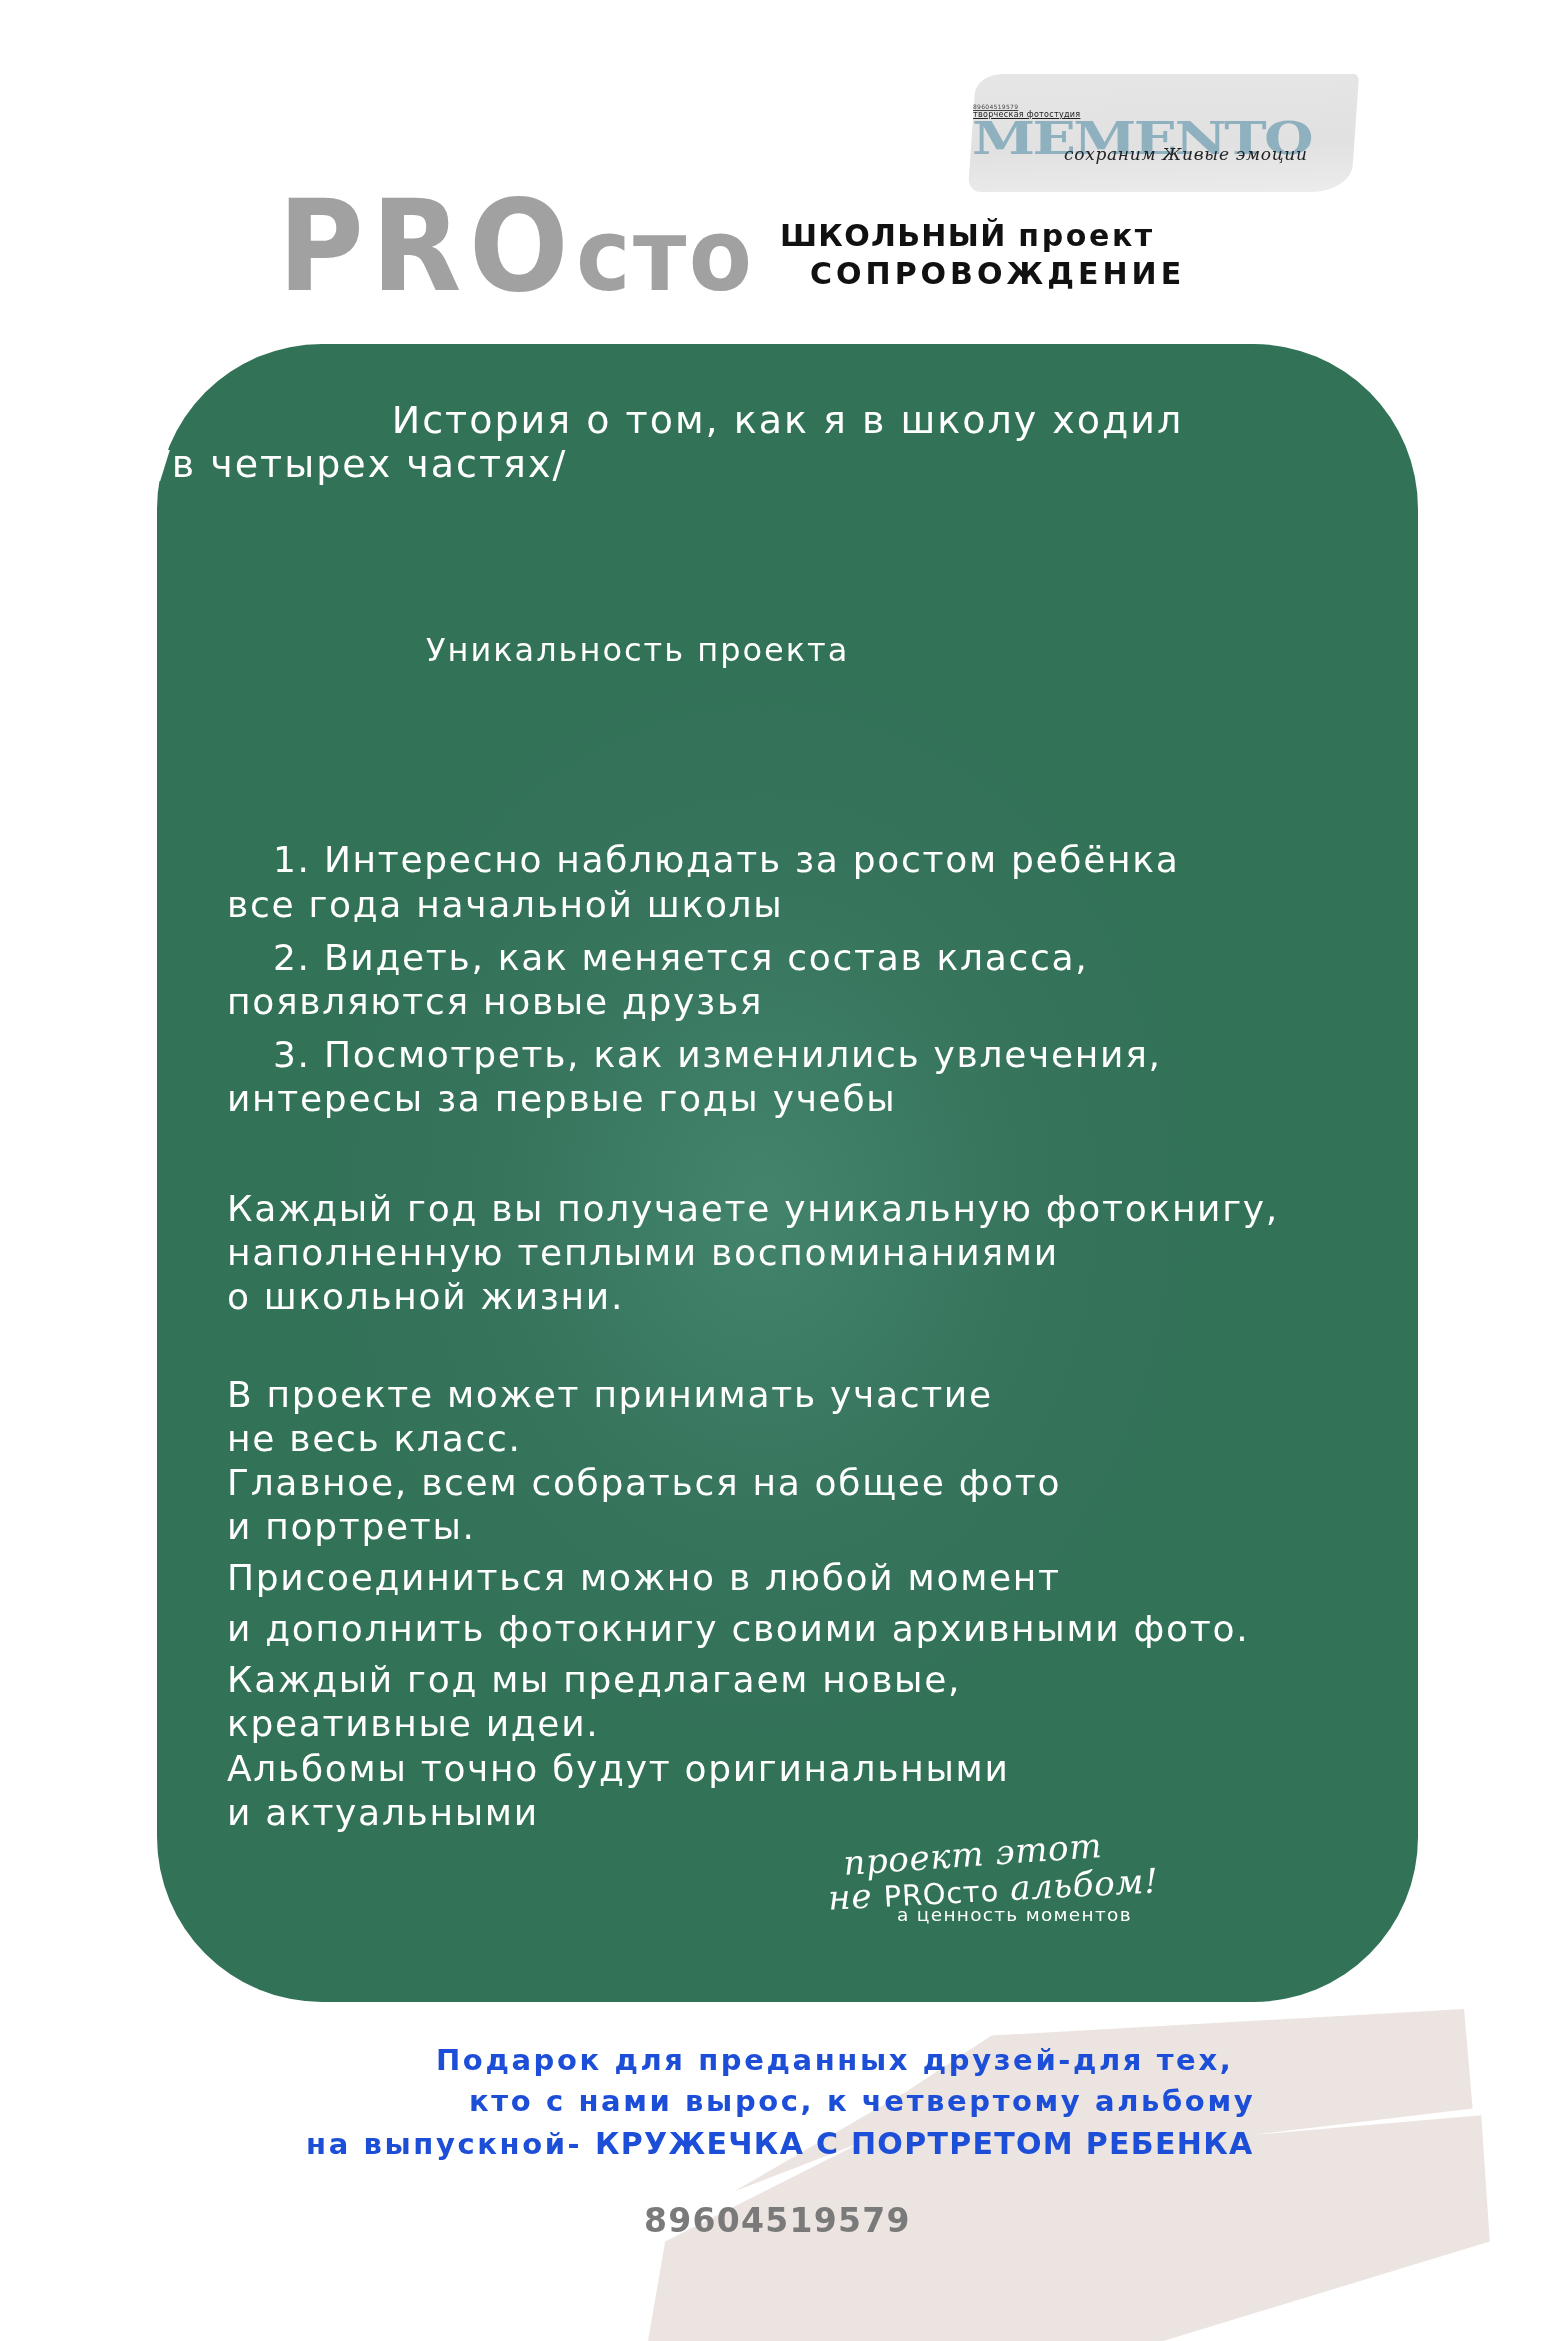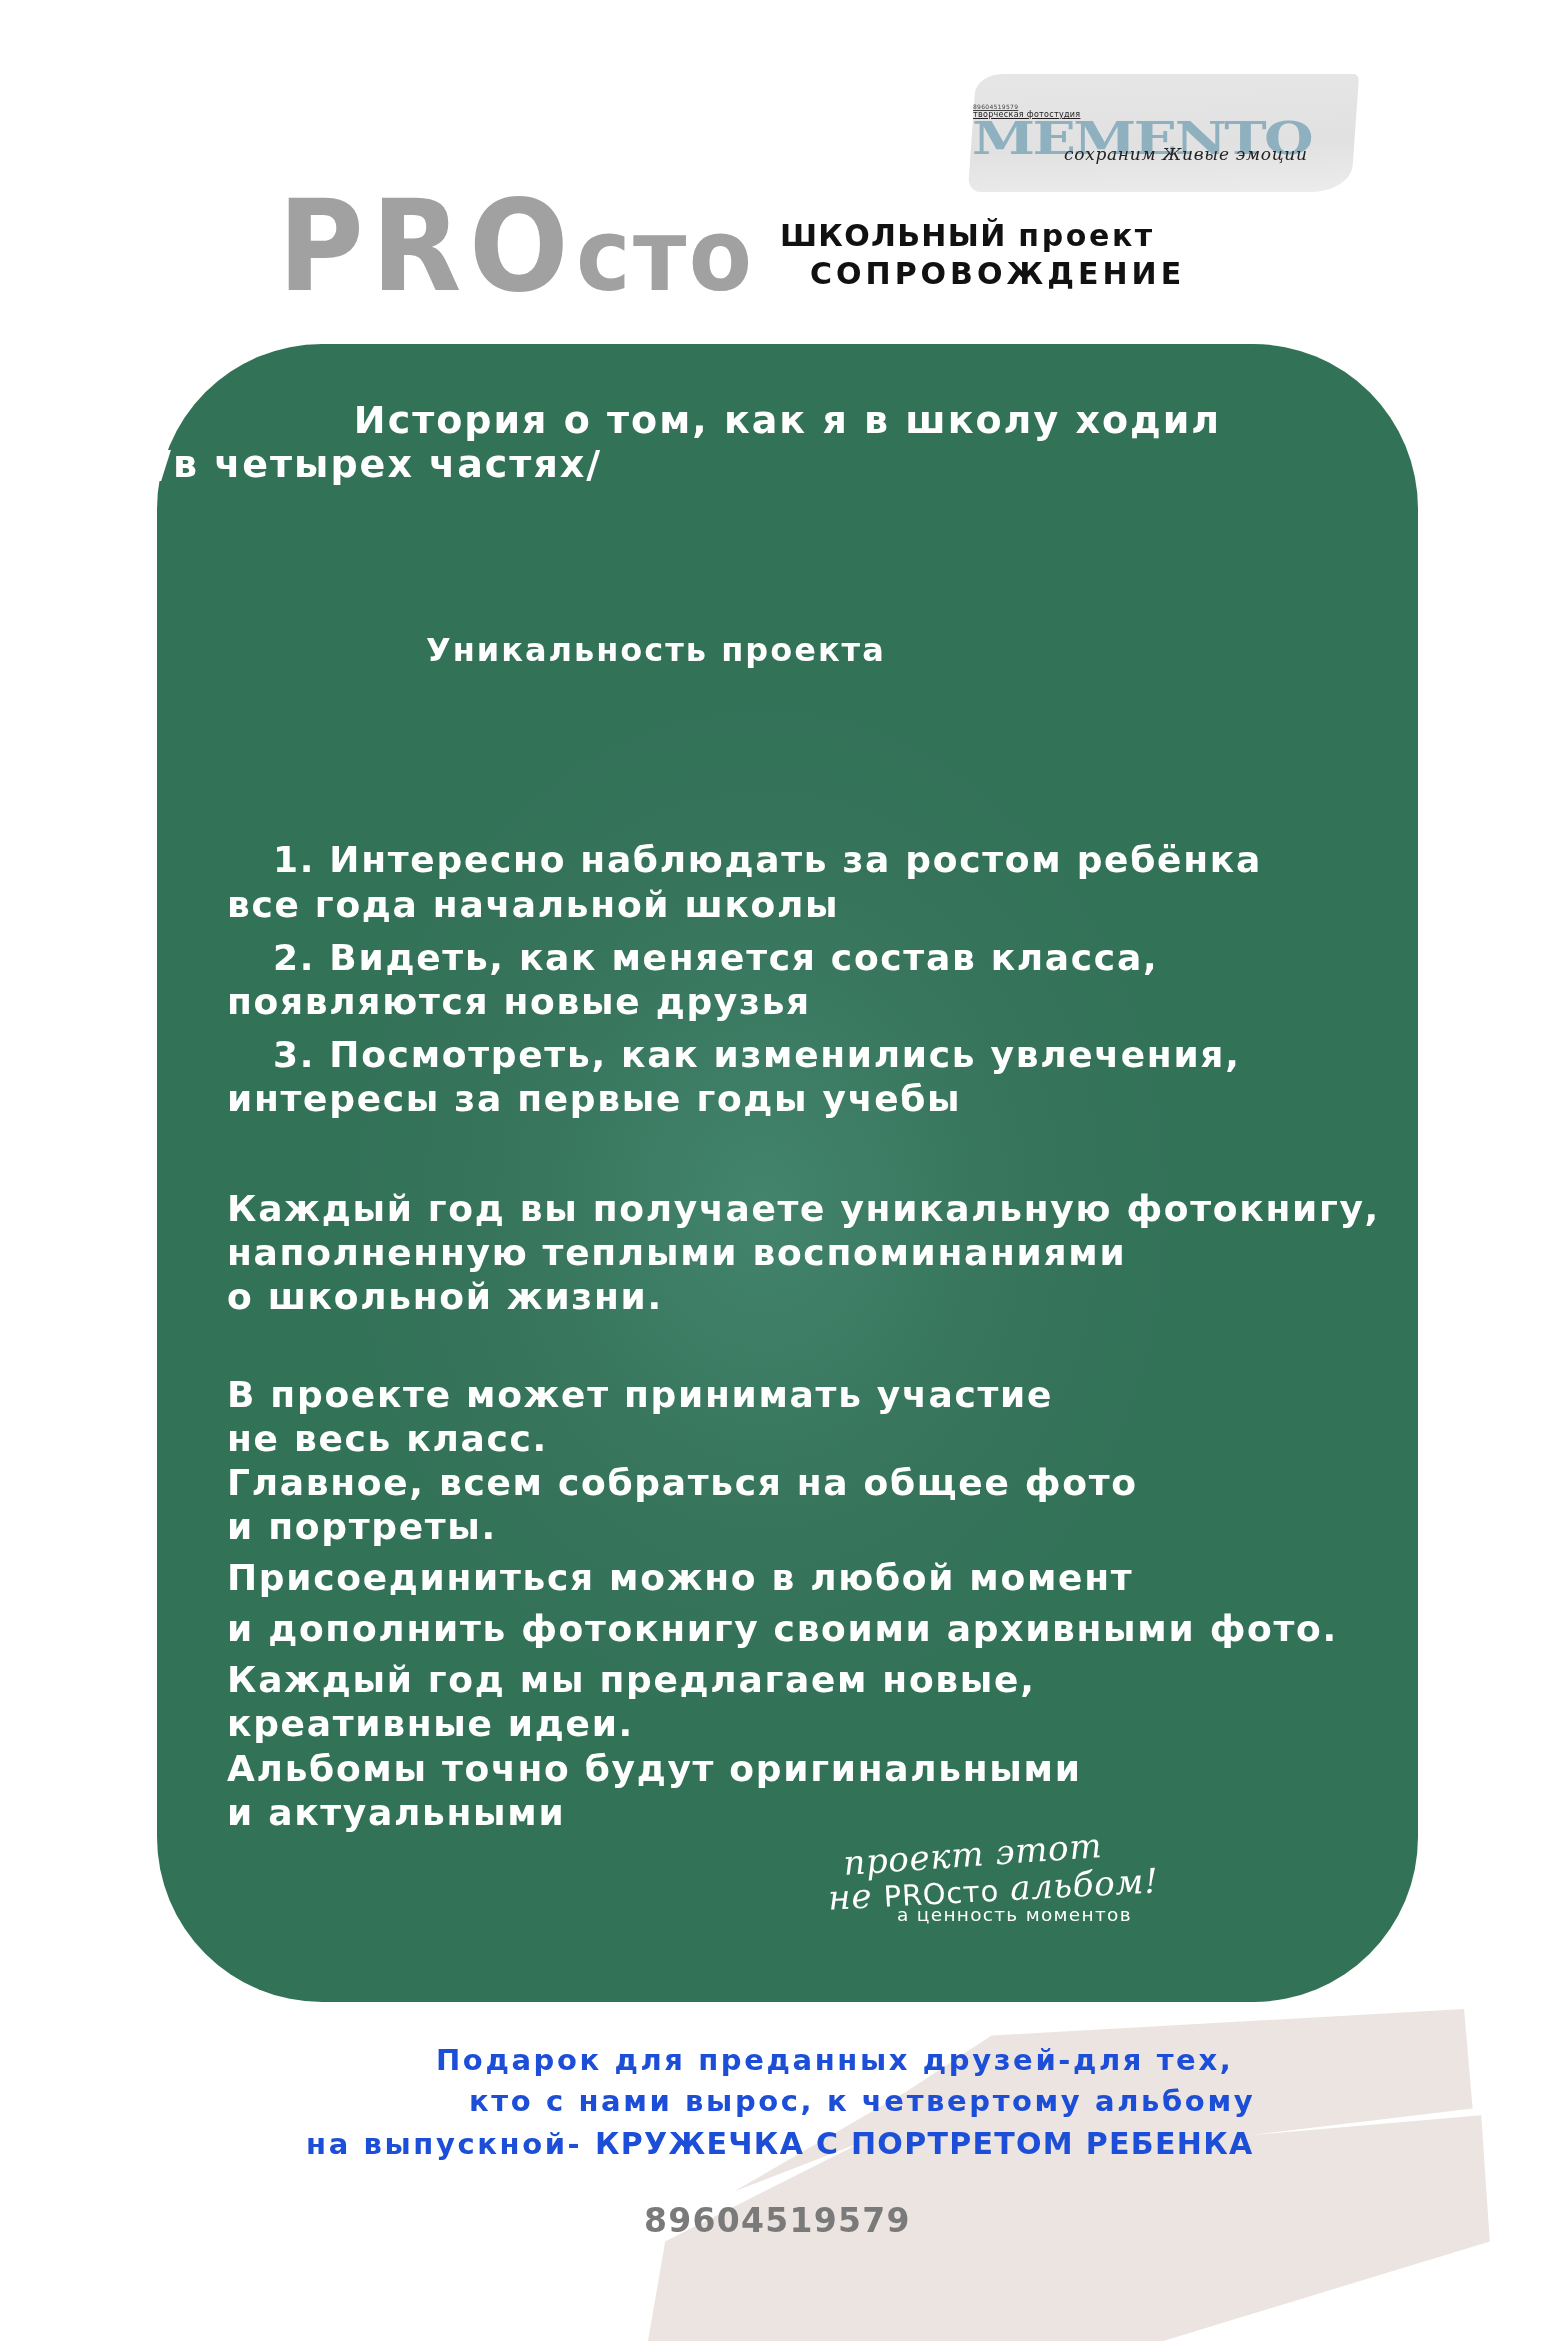--- a/index.html
+++ b/index.html
@@ -40,21 +40,21 @@
     .subtitle2 { left: 810px; top: 259px; font-size: 30px; font-weight: bold; color: #111; line-height: 1; letter-spacing: 4px; }
 
     
     .board {
       left: 157px; top: 344px; width: 1261px; height: 1658px;
       border-radius: 165px;
       background:
         radial-gradient(ellipse 595px 727px at 48% 52%, rgba(70,135,112,0.85) 0%, rgba(60,120,98,0.4) 45%, rgba(50,114,87,0) 75%),
         #327257;
     }
-    .board-text { color: #ffffff; font-weight: bold; }
+    .board-text { color: #ffffff; font-weight: normal; }
     .board-title1 { left: 157px; width: 1261px; top: 398px; text-align: center; font-size: 38px; letter-spacing: 2px; }
     .board-title2 { left: 157px; width: 1261px; top: 442px; text-align: left; font-size: 38px; letter-spacing: 2px; }
     .board-heading { left: 426px; top: 631px; font-size: 32px; letter-spacing: 2px; }
 
     .body-line { left: 227px; font-size: 36px; letter-spacing: 1.7px; white-space: nowrap; }
     .indent { padding-left: 46px; }
 
     .sig-script {
       font-family: "DejaVu Serif", "Liberation Serif", serif; font-style: italic; font-weight: normal;
       color: #ffffff; font-size: 34px; letter-spacing: 0.7px; white-space: nowrap;

